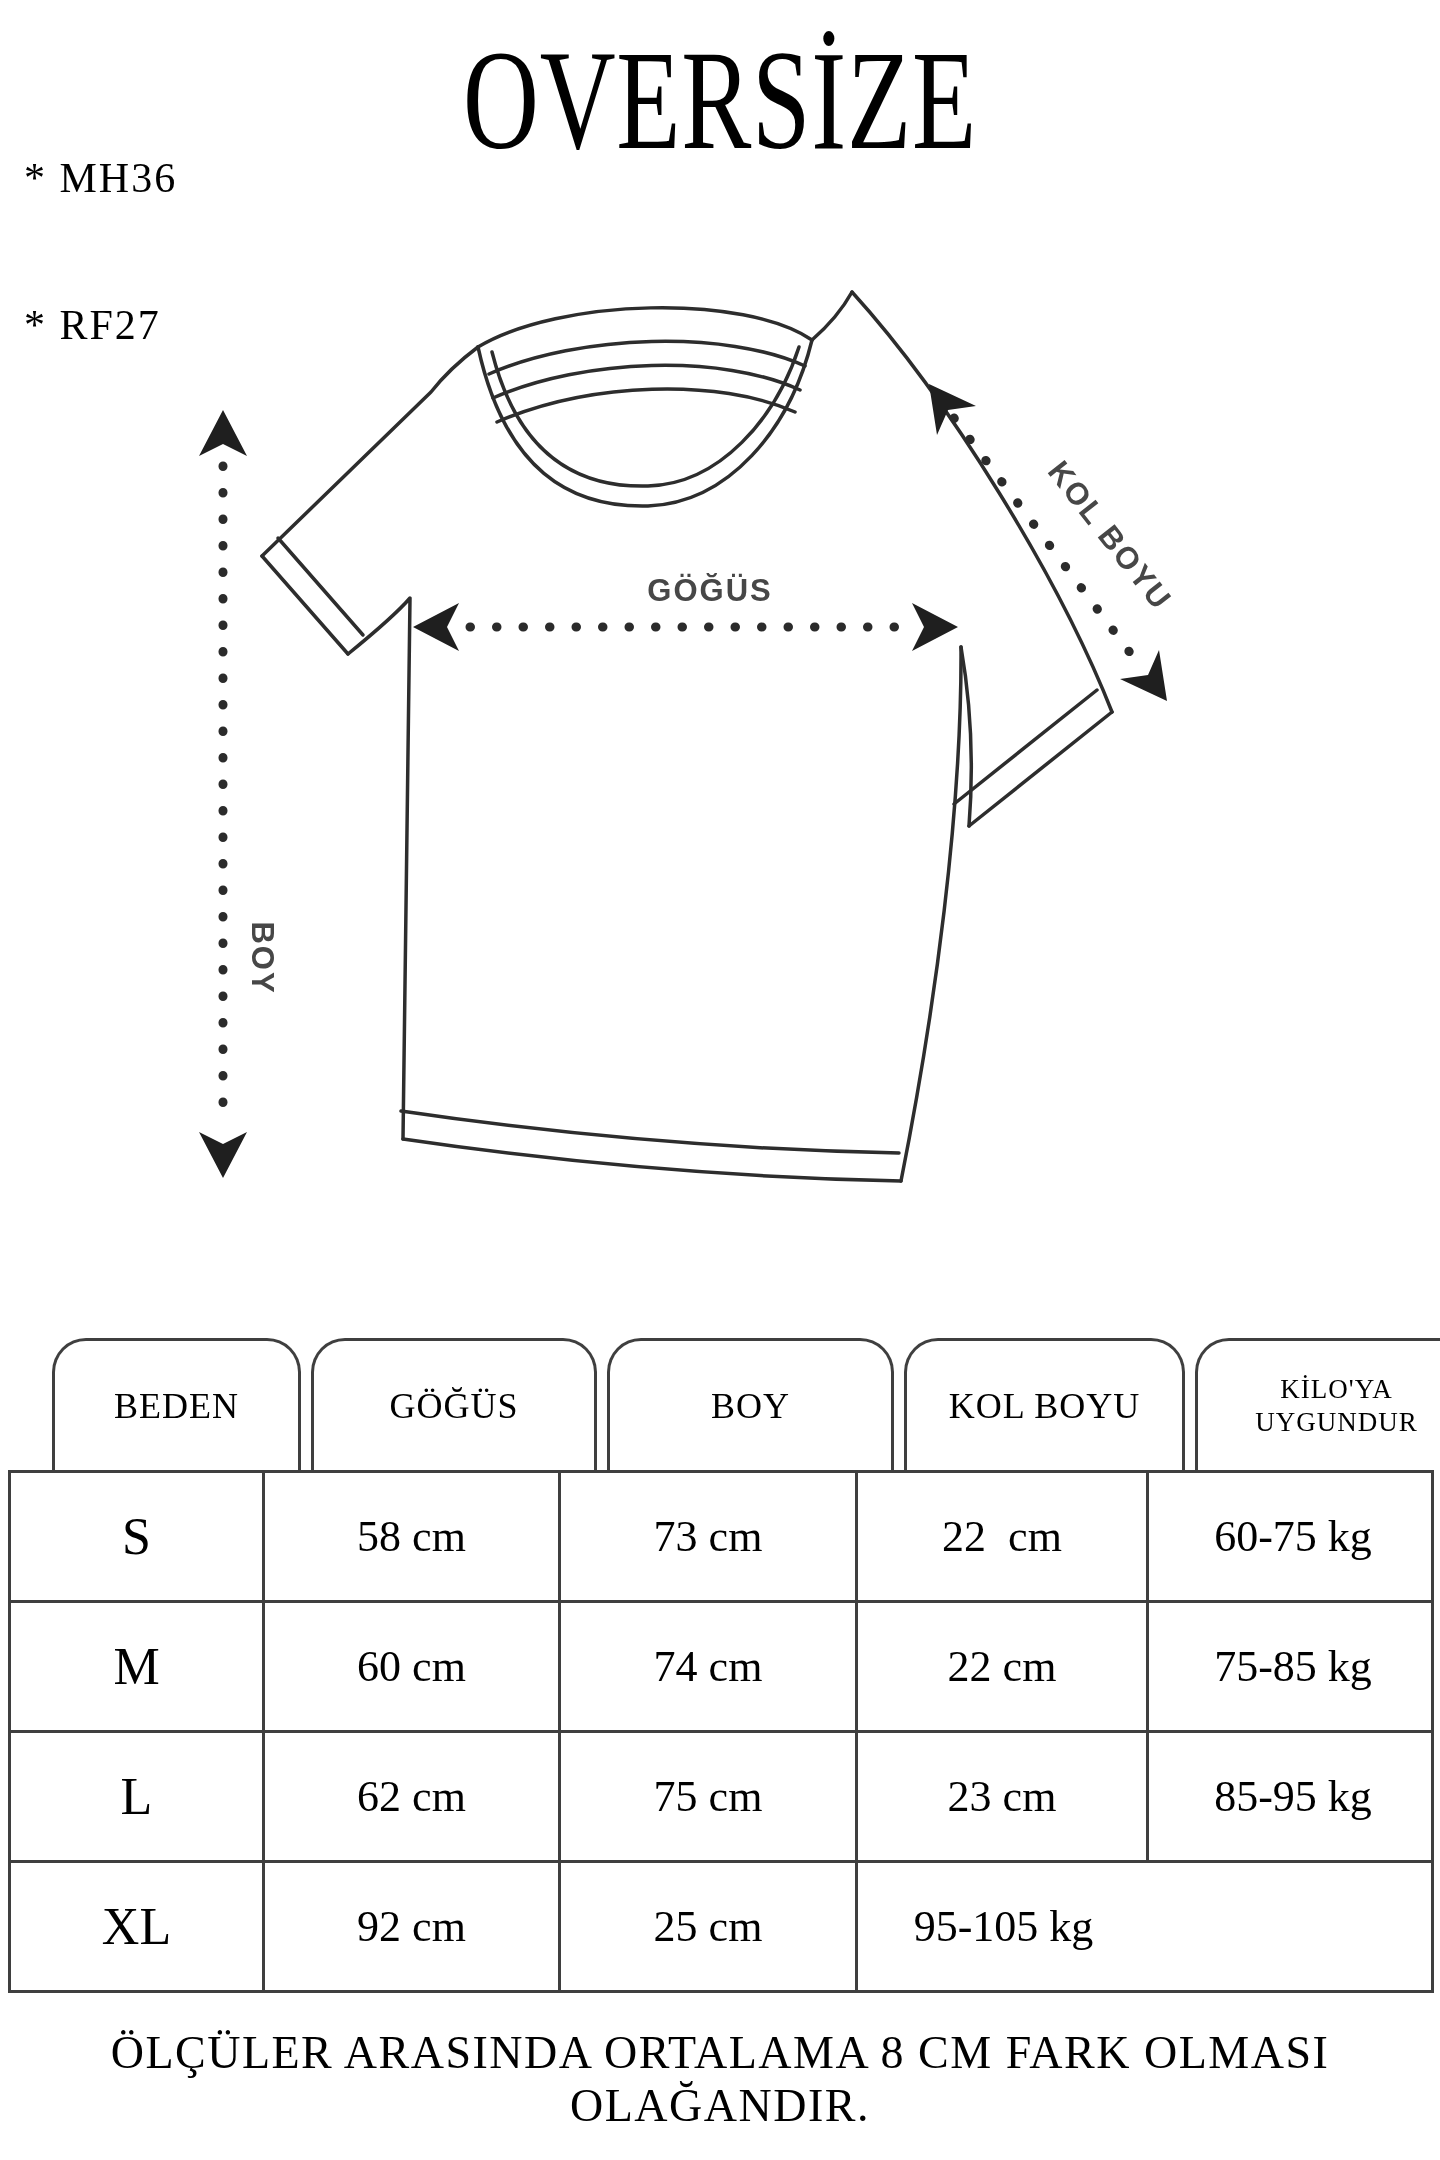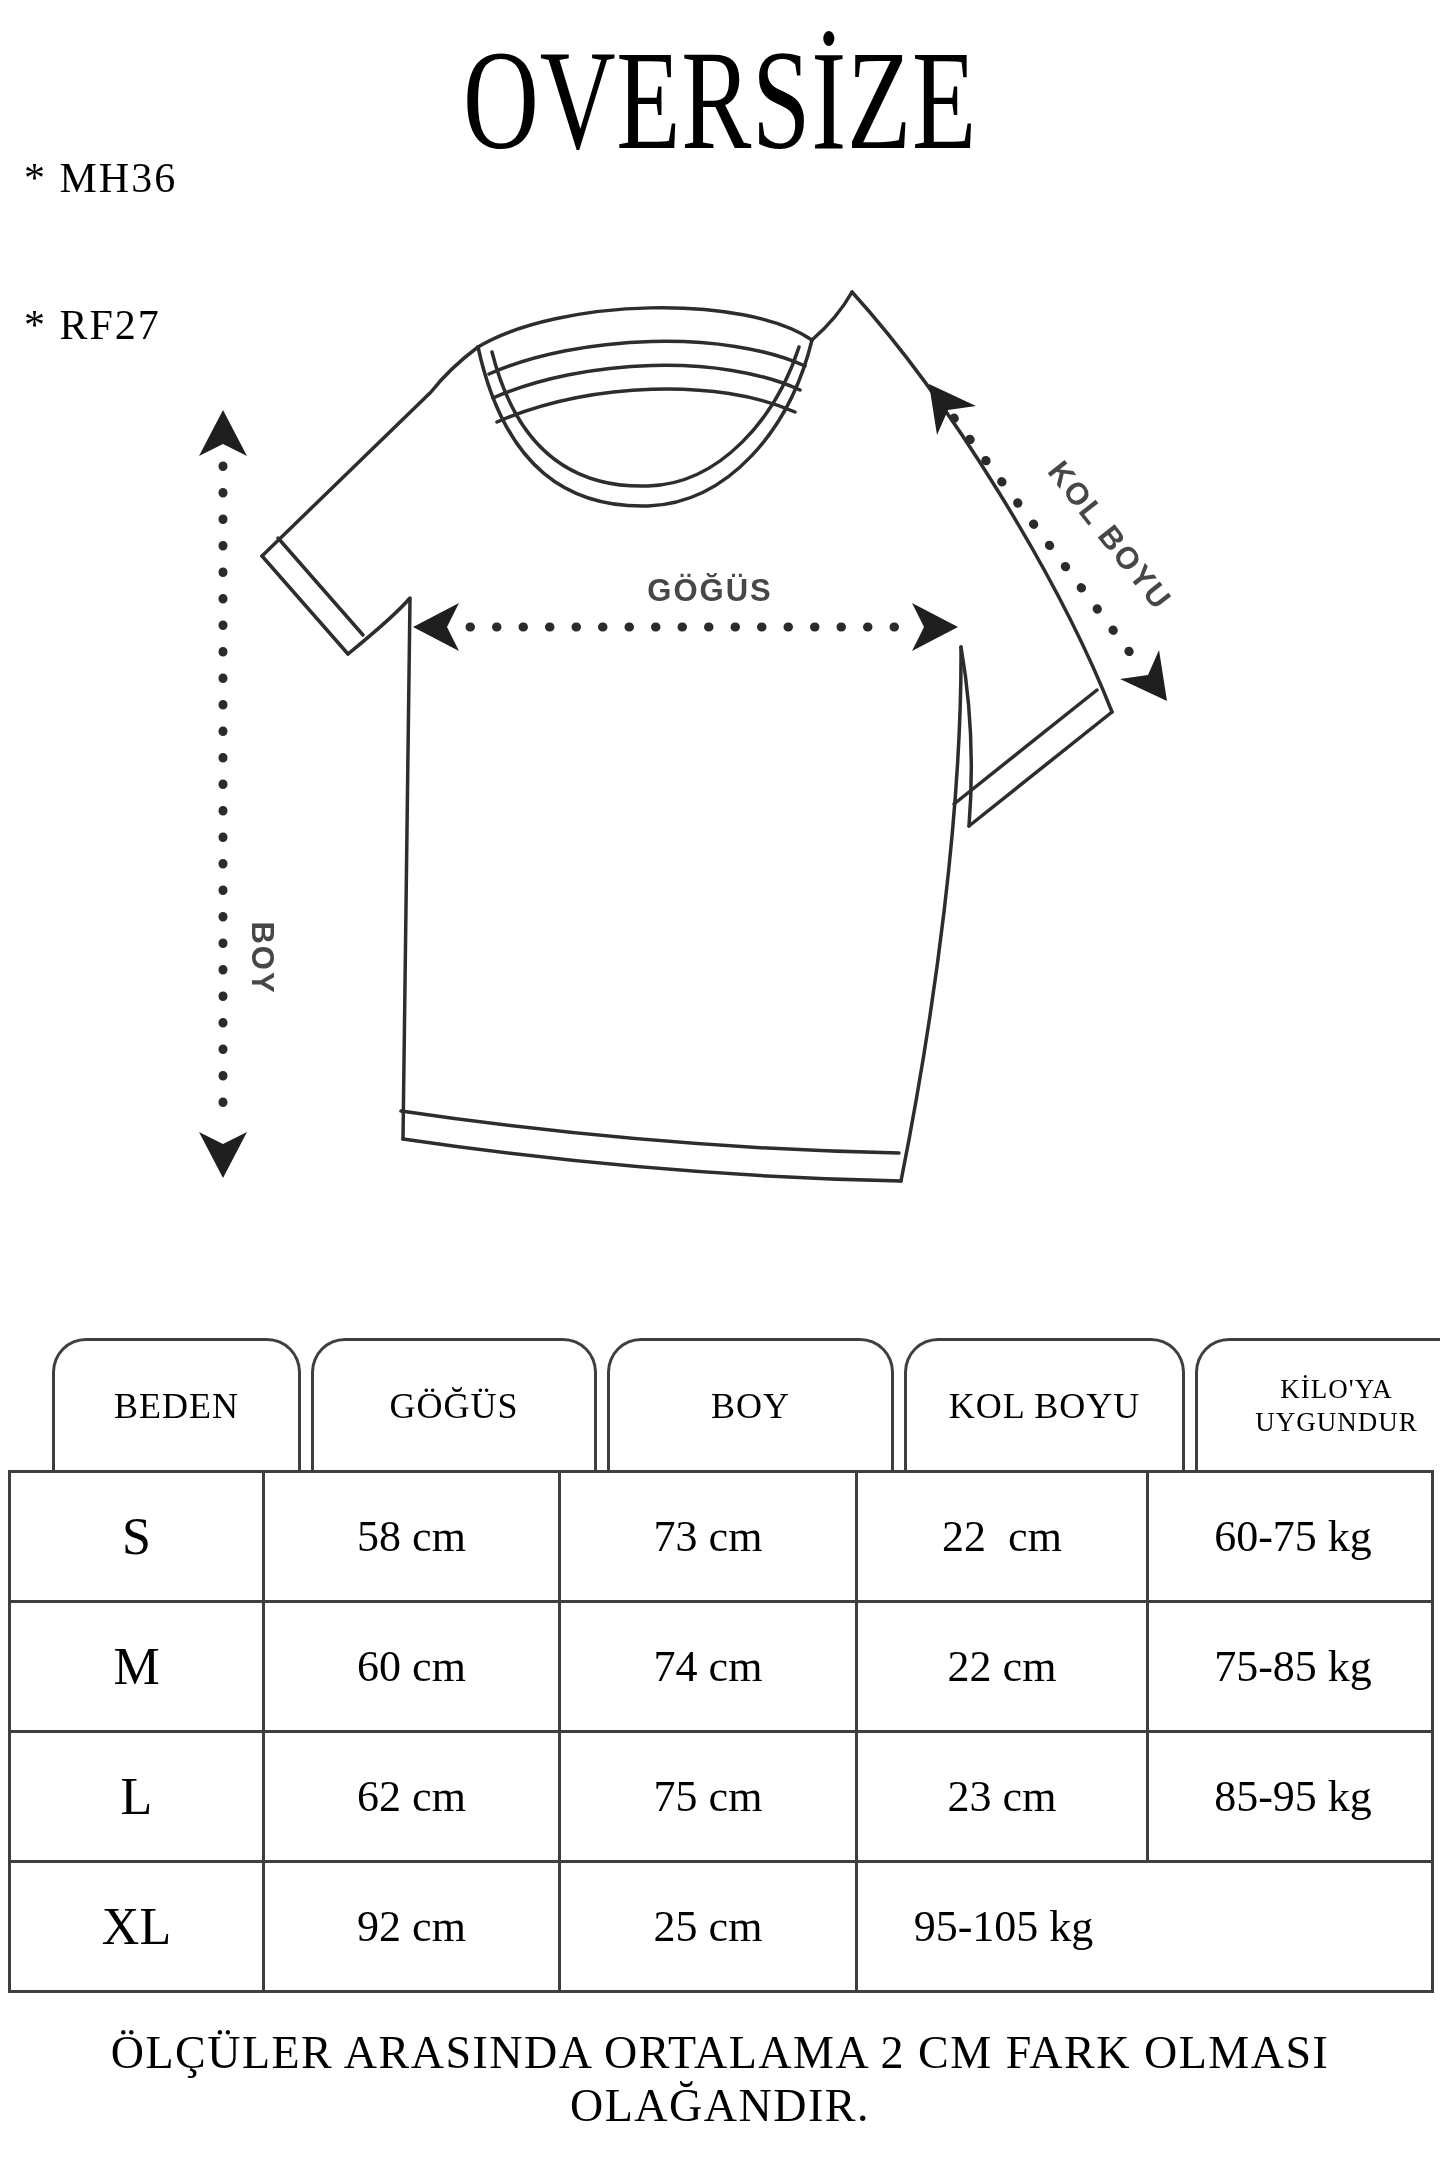--- a/index.html
+++ b/index.html
@@ -163,15 +163,15 @@
       </div>
       <div class="trow">
         <div class="cell size">XL</div>
         <div class="cell">92 cm</div>
         <div class="cell">25 cm</div>
         <div class="cell">95-105 kg</div>
       </div>
     </div>
   </div>
 
-  <div class="footer">ÖLÇÜLER ARASINDA ORTALAMA 2 CM FARK OLMASI OLAĞANDIR.</div>
+  <div class="footer">ÖLÇÜLER ARASINDA ORTALAMA 8 CM FARK OLMASI OLAĞANDIR.</div>
 
 </div>
 
 </body></html>

